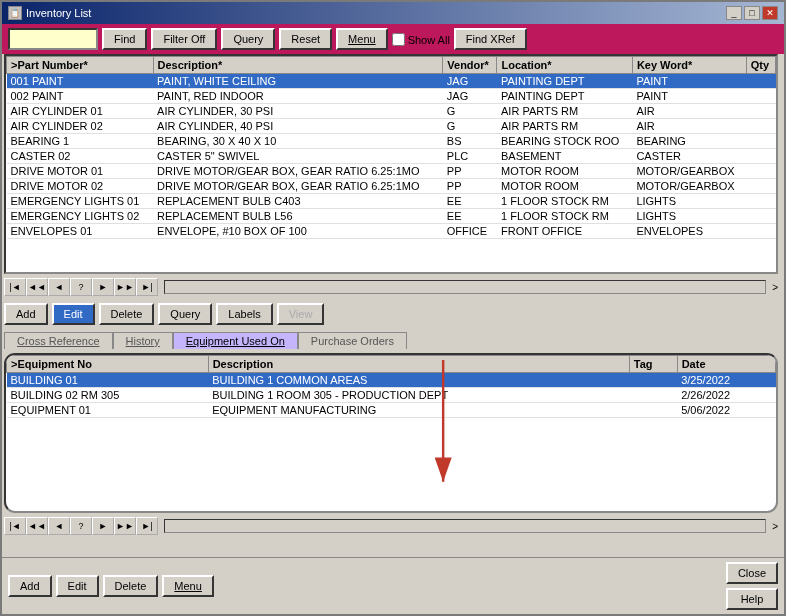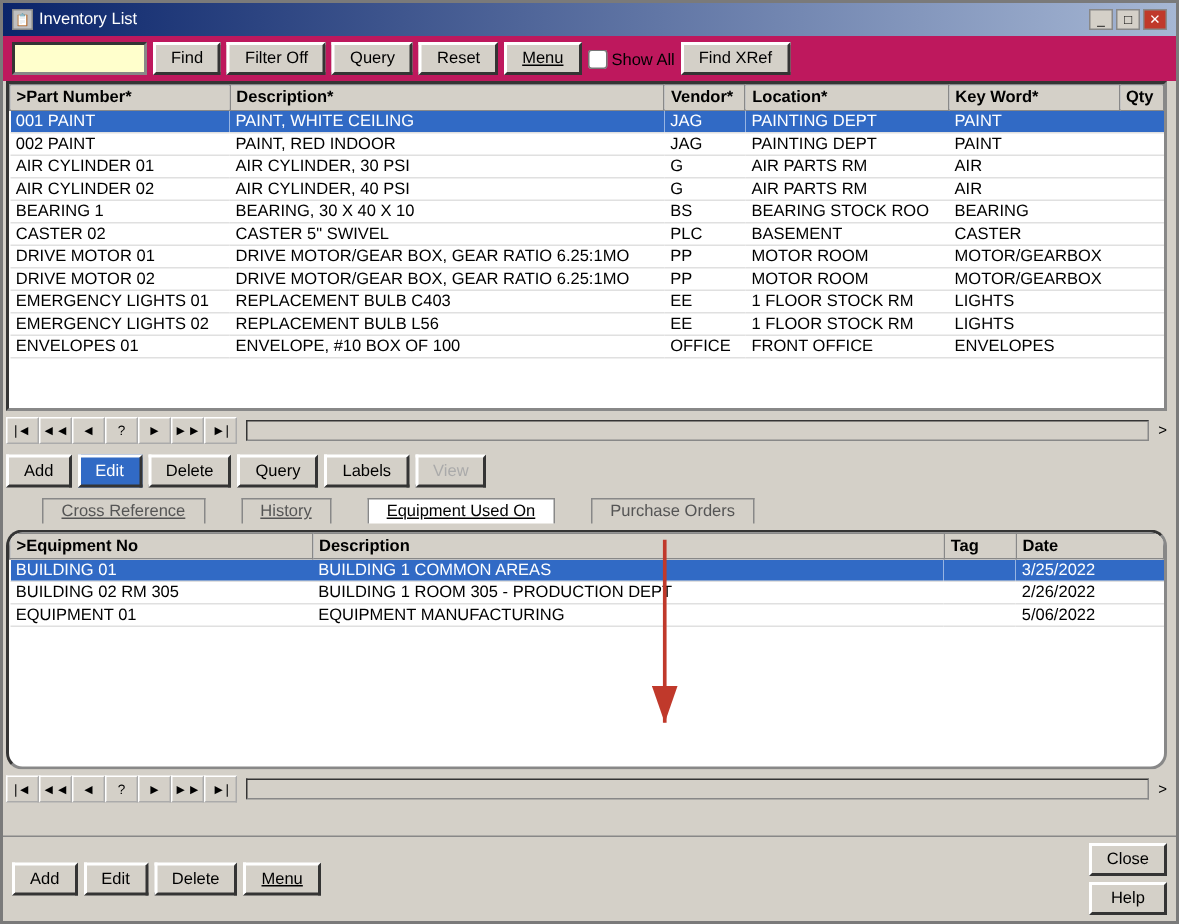--- a/index.html
+++ b/index.html
@@ -216,25 +216,24 @@
     }
 
     .tab {
       padding: 2px 12px;
       border: 1px solid #888;
       border-bottom: none;
       background: #d4d0c8;
       cursor: pointer;
       font-size: 11px;
       position: relative;
-      margin-left: 24px;
     }
 
     .tab.active {
-      background: #ffffff;
+      background: #c4b5fd;
       font-weight: normal;
       z-index: 1;
     }
 
     .tab:not(.active) {
       color: #555;
     }
 
     
     .lower-table-container {

